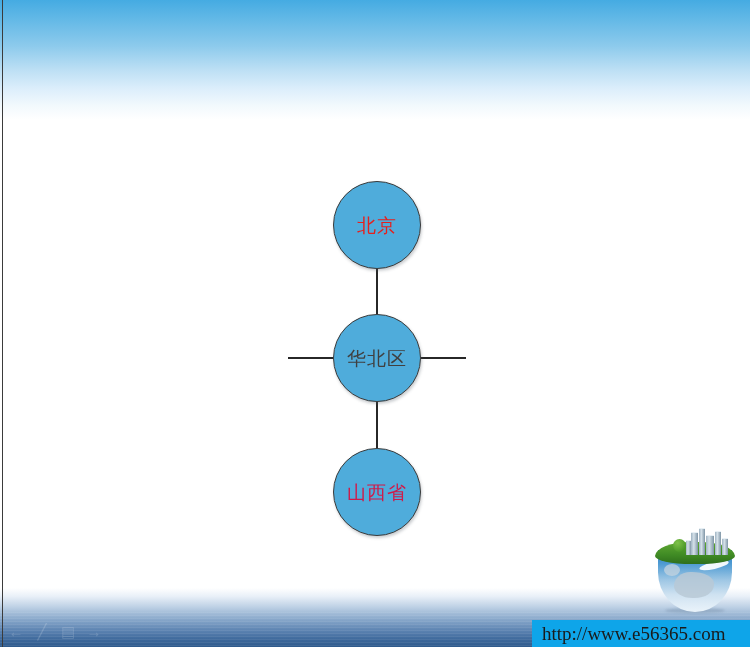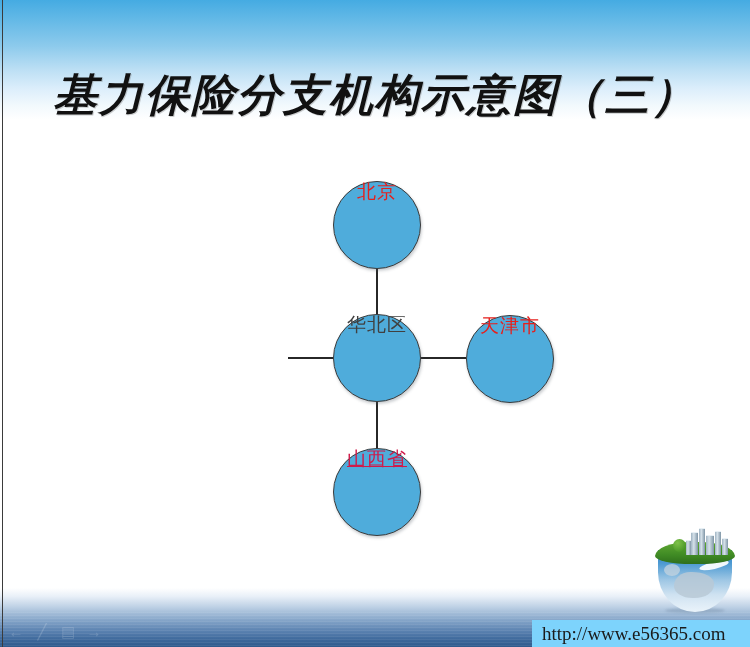--- a/index.html
+++ b/index.html
@@ -106,36 +106,37 @@
 
   .node {
     position: absolute;
     width: 88px;
     height: 88px;
     border-radius: 50%;
     background: #4facdb;
     border: 1px solid #3a3a3a;
     box-sizing: border-box;
     display: flex;
+    align-items: center;
     justify-content: center;
     box-shadow: 1px 2px 3px rgba(80,90,100,0.30);
   }
 
   .node-label {
     font-family: "Liberation Serif", "DejaVu Serif", serif;
     font-size: 19px;
     font-weight: normal;
     letter-spacing: 1px;
     line-height: 1;
     white-space: nowrap;
     user-select: none;
   }
 
   .label-red     { color: #e5201d; }
-  .label-crimson { color: #cf1b4a; text-decoration: underline; }
+  .label-crimson { color: #cf1b4a; }
   .label-black   { color: #404040; }
 
   
   .globe {
     position: absolute;
     left: 655px;
     top: 532px;
     width: 80px;
     height: 80px;
   }
@@ -205,21 +206,21 @@
     filter: blur(1px);
   }
 
   
   .url-plate {
     position: absolute;
     left: 532px;
     top: 620px;
     width: 218px;
     height: 27px;
-    background: #7dd3fc;
+    background: #0ea5e9;
     display: flex;
     align-items: center;
     padding-left: 10px;
     box-sizing: border-box;
   }
   .url-text {
     font-family: "Liberation Serif", "DejaVu Serif", serif;
     font-size: 19px;
     color: #1a1a1a;
     white-space: nowrap;
@@ -248,41 +249,37 @@
 </head>
 <body>
 
 <div id="slide">
 
   <div class="sky-band"></div>
   <div class="ocean-band"></div>
   <div class="ocean-shimmer"></div>
   <div class="left-edge"></div>
 
-  <div class="title">基力保险分支机构示意图（三）</div>
 
   <div class="diagram">
 
     <div class="connector vertical" style="left:376px; top:269px;  height:45px;"></div>
     <div class="connector vertical" style="left:376px; top:402px;  height:46px;"></div>
     <div class="connector horizontal" style="left:288px; top:357px;  width:45px;"></div>
     <div class="connector horizontal" style="left:421px; top:357px;  width:45px;"></div>
 
     <div class="node" style="left:333px; top:181px;">
       <span class="node-label label-red">北京</span>
     </div>
 
 
     <div class="node" style="left:333px; top:314px;">
       <span class="node-label label-black">华北区</span>
     </div>
 
-    <div class="node" style="left:466px; top:315px;">
-      <span class="node-label label-red">天津市</span>
-    </div>
 
     <div class="node" style="left:333px; top:448px;">
       <span class="node-label label-crimson">山西省</span>
     </div>
 
   </div>
 
   <div class="globe">
     <div class="globe-shadow"></div>
     <div class="globe-sphere">

